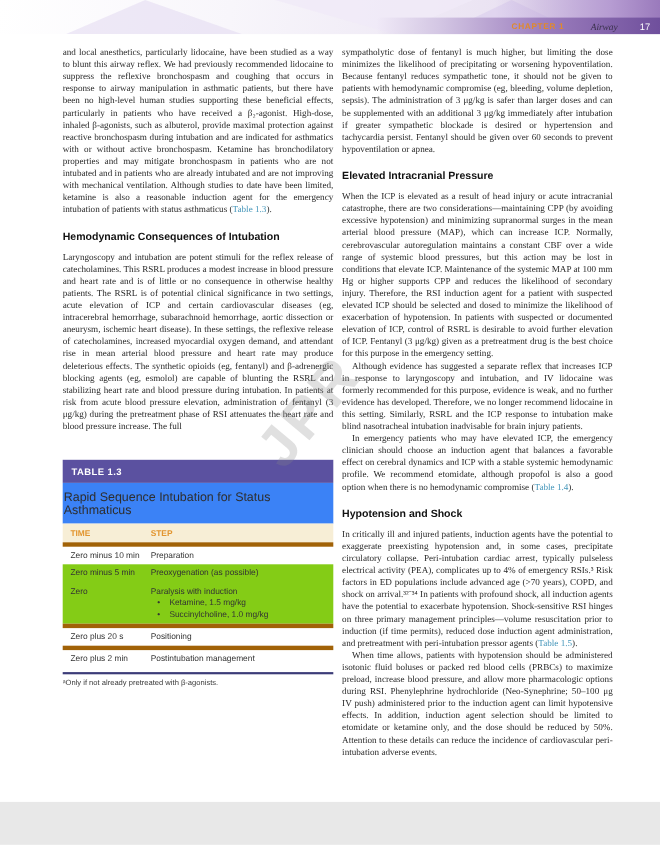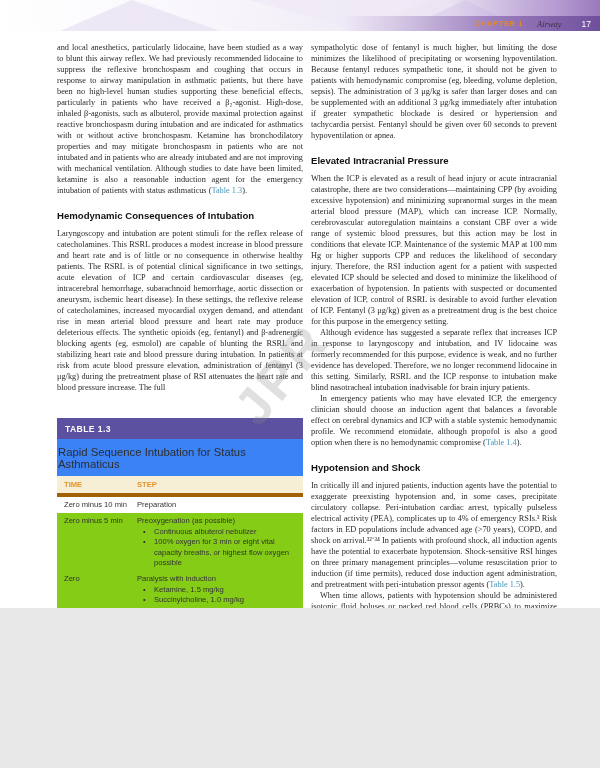--- a/index.html
+++ b/index.html
@@ -1,33 +1,33 @@
 <!DOCTYPE html>
 <html><head>
 <meta charset="utf-8">
 <style>
   html,body{margin:0;padding:0;background:#e8e8e8;}
-  .page{position:relative;width:600px;height:608px;background:#ffffff;overflow:hidden;
+  .page{position:relative;width:600px;height:729px;background:#ffffff;overflow:hidden;
         font-family:"Liberation Serif",serif;color:#2a2a2a;}
 
   
   .band{position:absolute;top:0;left:0;width:600px;height:31px;
         background:linear-gradient(100deg,#ffffff 0%,#f8f6fb 35%,#f0ebf6 60%,#e6ddf0 85%,#d8cbe8 100%);}
   .tri{position:absolute;top:0;height:31px;}
   .tri1{left:60px;width:160px;background:rgba(226,216,240,.55);clip-path:polygon(0 100%,45% 0,100% 100%);}
   .tri2{left:250px;width:180px;background:rgba(240,234,248,.8);clip-path:polygon(0 0,60% 100%,100% 0);}
   .tri3{left:400px;width:130px;background:rgba(214,200,236,.5);clip-path:polygon(0 100%,50% 0,100% 100%);}
   .corner{position:absolute;top:0;right:0;width:150px;height:17px;
           background:linear-gradient(to right,rgba(190,165,220,0),#b69cd2 70%,#9a7abc 100%);}
   .strip{position:absolute;top:16px;right:0;width:258px;height:15px;
          background:linear-gradient(to right,rgba(238,232,245,0) 0%,#d4c7e4 22%,#a habc 55%,#6f4f9c 100%);
          background:linear-gradient(to right,rgba(238,232,245,0) 0%,#d4c7e4 22%,#9d7fbe 58%,#6f4f9c 100%);
          display:flex;align-items:center;justify-content:flex-end;padding-right:9px;box-sizing:border-box;}
   .chapter-label{font:bold 7.5px "Liberation Sans",sans-serif;color:#e0892c;letter-spacing:.6px;}
-  .chapter-title{font:italic 8.5px "Liberation Serif",serif;color:#38304a;margin-left:14px;}
+  .chapter-title{font:italic 8.5px "Liberation Serif",serif;color:#38304a;margin-left:24px;}
   .page-number{font:8.5px "Liberation Sans",sans-serif;color:#ffffff;margin-left:20px;}
 
   
   .content{position:absolute;top:31px;left:0;display:flex;gap:8px;padding:11px 42px 0 57px;width:501px;}
   .col{width:246px;flex:none;}
   p{margin:0;font-size:8.3px;line-height:11px;text-align:justify;}
   p.indent{text-indent:9px;}
   h3{font:bold 9.6px/12px "Liberation Sans",sans-serif;color:#121212;margin:14px 0 6px 0;}
   .xref{color:#4596ba;cursor:pointer;}
 
@@ -88,24 +88,20 @@
 
         <div class="trow">
           <div class="col-time">Zero minus 10 min</div>
           <div class="col-step">Preparation</div>
         </div>
 
         <div class="trow shaded">
           <div class="col-time">Zero minus 5 min</div>
           <div class="col-step">
             <div>Preoxygenation (as possible)</div>
-            <ul class="bullets">
-              <li>Continuous albuterol nebulizer</li>
-              <li>100% oxygen for 3 min or eight vital capacity breaths, or highest flow oxygen possible</li>
-            </ul>
           </div>
         </div>
 
 
         <div class="trow shaded">
           <div class="col-time">Zero</div>
           <div class="col-step">
             <div>Paralysis with induction</div>
             <ul class="bullets">
               <li>Ketamine, 1.5 mg/kg</li>

